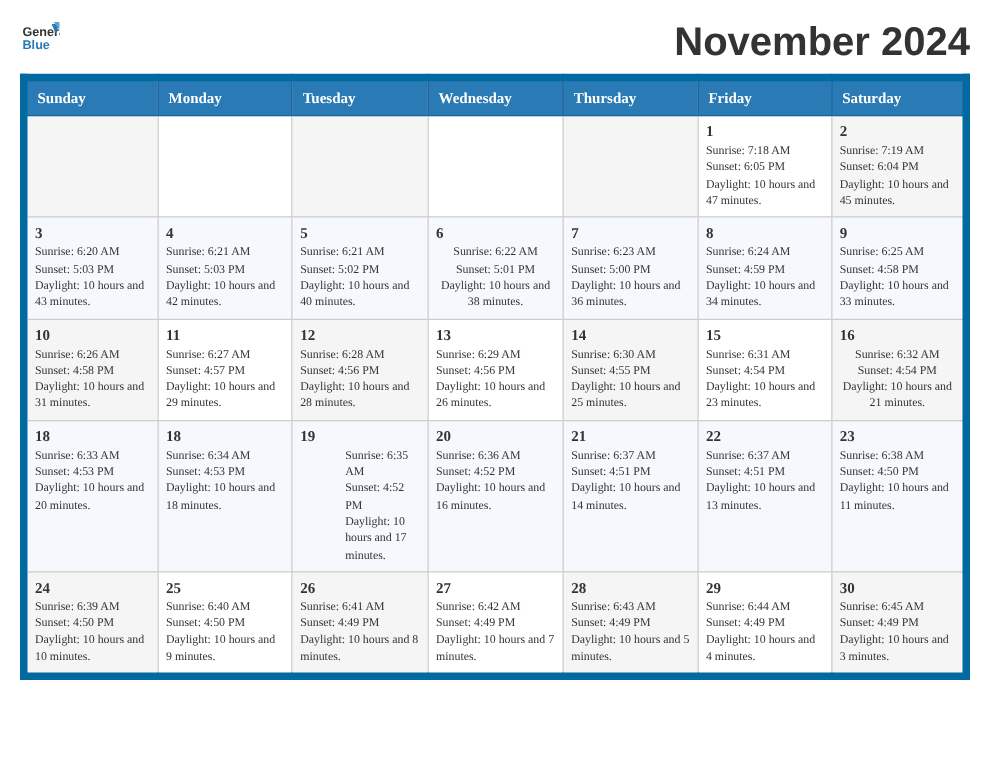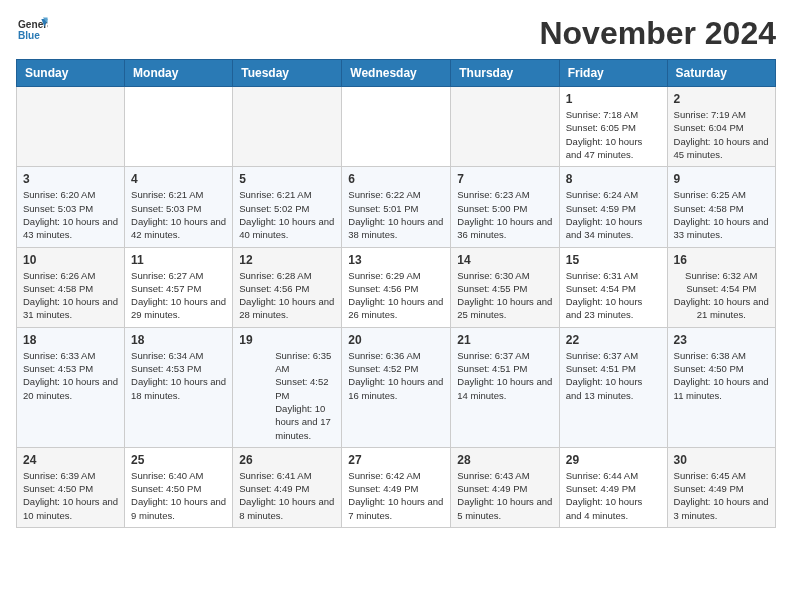--- a/index.html
+++ b/index.html
@@ -34,21 +34,22 @@
       color: #333;
       line-height: 1.1;
     }
     .location {
       font-size: 14px;
       color: #555;
     }
     .calendar {
       width: 100%;
       border-collapse: collapse;
-      border: 1px solid #0369a1;
+      border: 6px solid #0369a1;
+      font-family: Liberation Serif, serif;
     }
     .calendar th {
       background-color: #2a7ab5;
       color: #fff;
       font-size: 12px;
       font-weight: bold;
       padding: 6px 8px;
       text-align: left;
       border: 1px solid #1f6096;
     }
@@ -158,21 +159,21 @@
 Daylight: 10 hours and 42 minutes.</div>
         </td>
         <td>
           <span class="day-num">5</span>
           <div class="cell-content" style="white-space: pre-line;">Sunrise: 6:21 AM
 Sunset: 5:02 PM
 Daylight: 10 hours and 40 minutes.</div>
         </td>
         <td>
           <span class="day-num">6</span>
-          <div class="cell-content" style="white-space: pre-line;">Sunrise: 6:22 AM
+          <div class="cell-content" style="white-space: pre-line; text-align: center;">Sunrise: 6:22 AM
 Sunset: 5:01 PM
 Daylight: 10 hours and 38 minutes.</div>
         </td>
         <td>
           <span class="day-num">7</span>
           <div class="cell-content" style="white-space: pre-line;">Sunrise: 6:23 AM
 Sunset: 5:00 PM
 Daylight: 10 hours and 36 minutes.</div>
         </td>
         <td>

